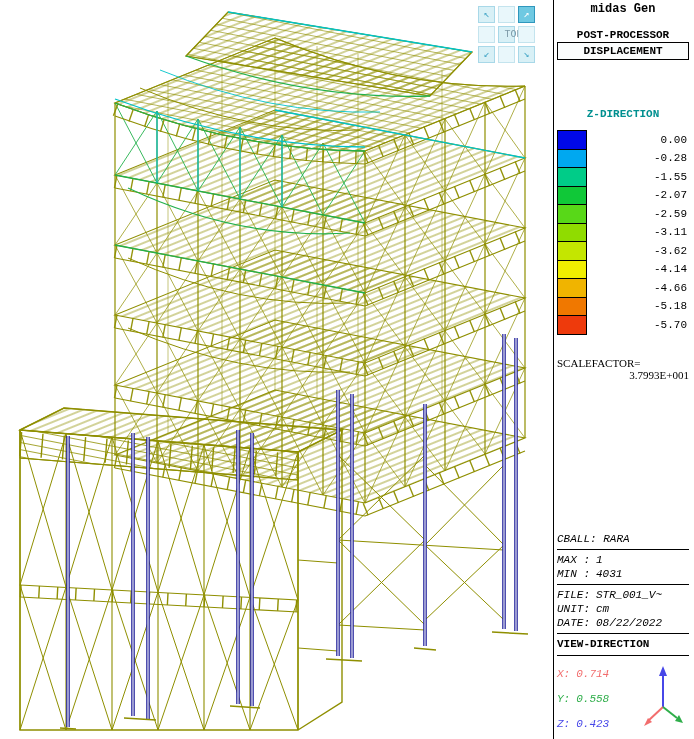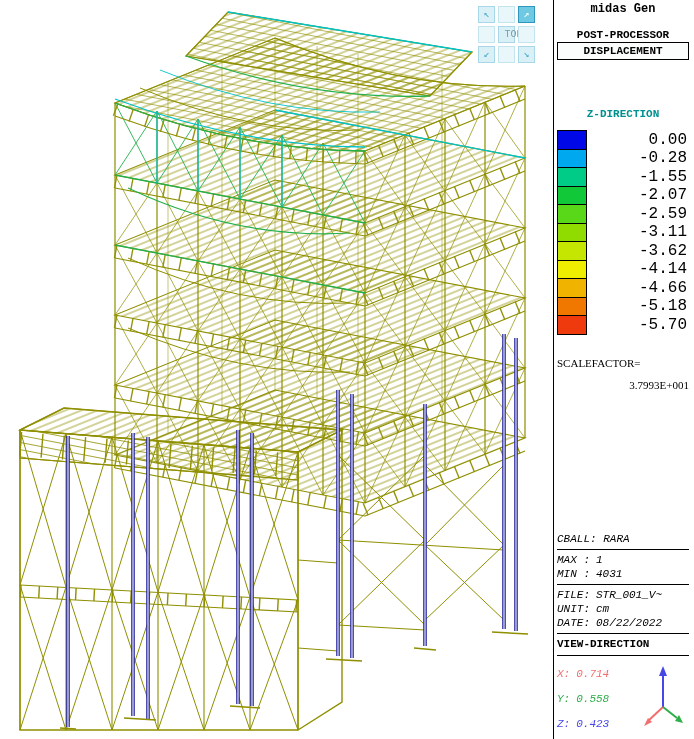--- a/index.html
+++ b/index.html
@@ -39,23 +39,23 @@
   .panel{width:140px;height:739px;box-sizing:border-box;display:flex;flex-direction:column;padding:2px 5px 4px 3px;font-size:11px;background:#fff;}
   .brand{text-align:center;font-weight:bold;font-size:12px;}
   .module{text-align:center;font-weight:bold;font-size:11px;margin-top:13px;}
   hr.sep{border:none;border-top:1px solid #000;margin:3px 0;width:100%;}
   .mode-box{border:1px solid #000;background:#fbfdfd;text-align:center;font-weight:bold;padding:2px 0;margin:1px 0 2px 0;}
   .component{text-align:center;font-weight:bold;margin:4px 0 2px 0;color:var(--c-teal);}
   .legend{margin-top:8px;}
   .legend-row{display:flex;align-items:center;height:19.5px;}
   .legend-row + .legend-row{margin-top:-1px;}
   .swatch{width:30px;height:100%;border:1px solid #000;box-sizing:border-box;flex:none;}
-  .legend-value{flex:1;text-align:right;padding-right:2px;font-size:16px;}
+  .legend-value{flex:1;text-align:right;padding-right:2px;font-size:11px;}
   .scale{margin-top:22px;font-family:Liberation Serif, serif;}
-  .scale-value{text-align:right;margin-top:10px;}
+  .scale-value{text-align:right;margin-top:0;}
   .spacer{flex:1;}
   .info-row{line-height:14px;display:flex;gap:6px;white-space:nowrap;font-style:italic;}
   .vd-title{text-align:left;font-weight:bold;line-height:15px;}
   .vd-body{display:flex;align-items:flex-start;}
   .vd-axes{display:flex;flex-direction:column;gap:11px;padding-top:8px;white-space:nowrap;}
   .triad{margin-left:auto;margin-top:2px;}
 </style>
 </head>
 <body>
 

